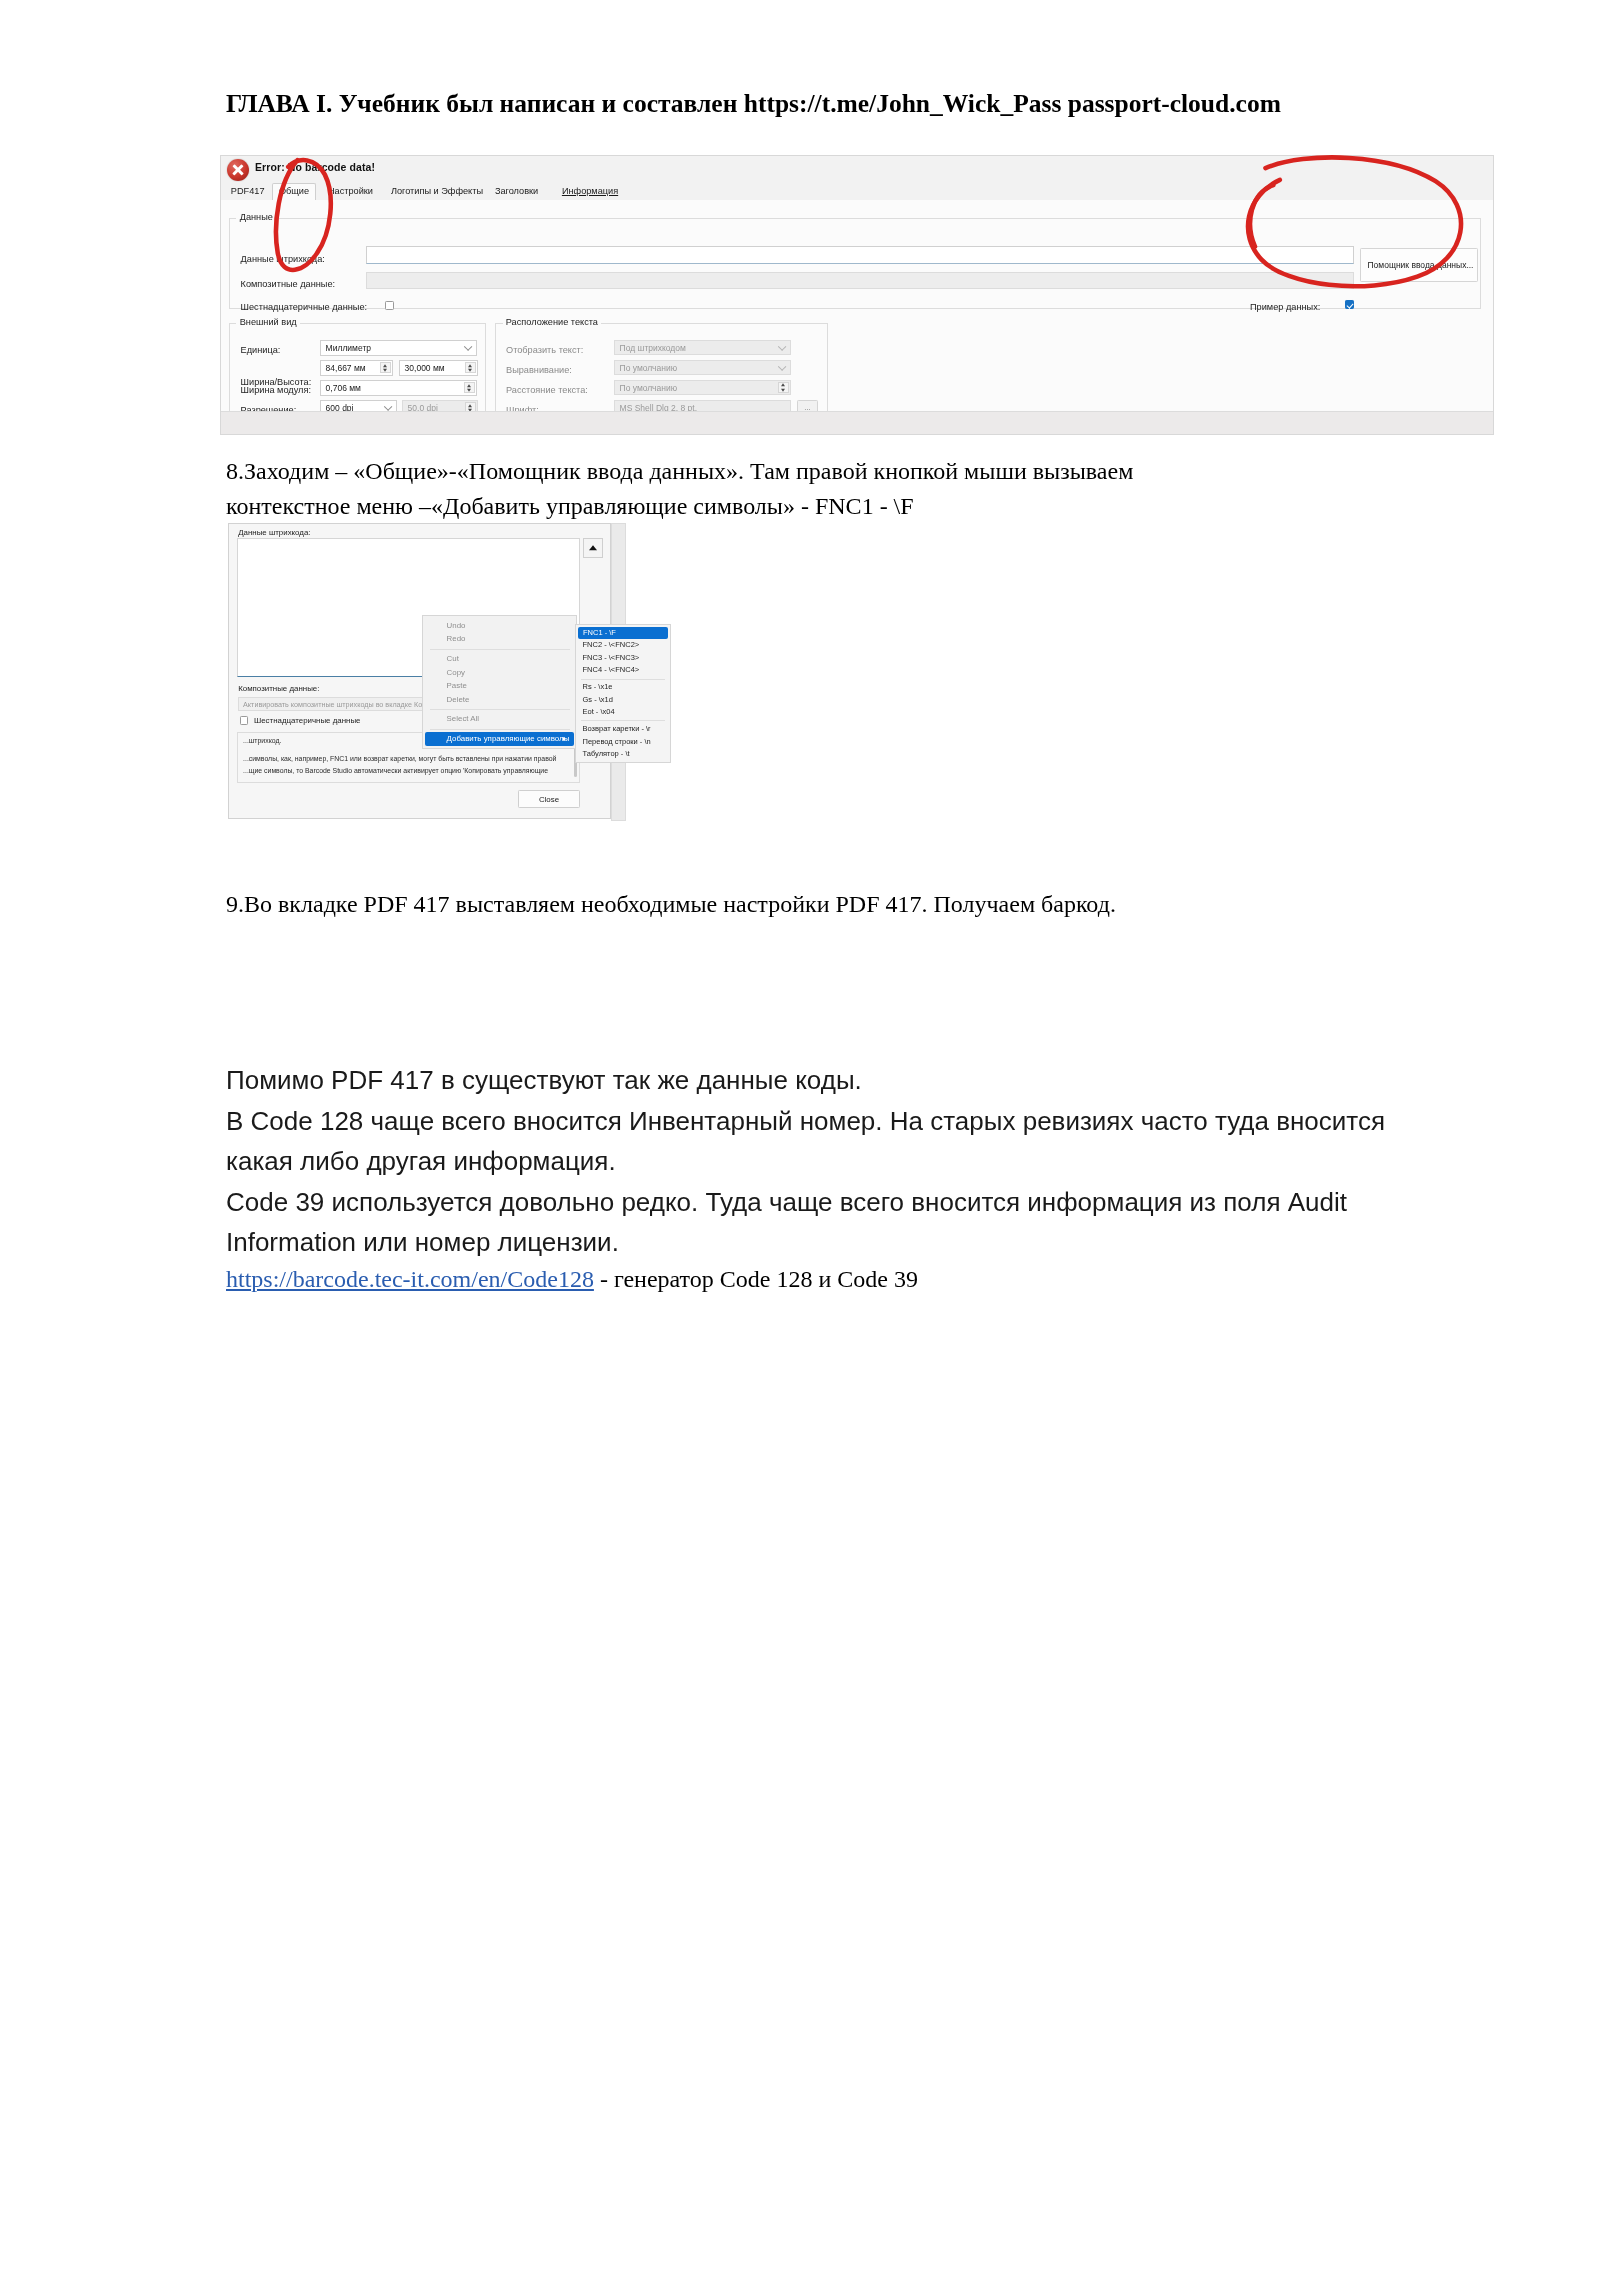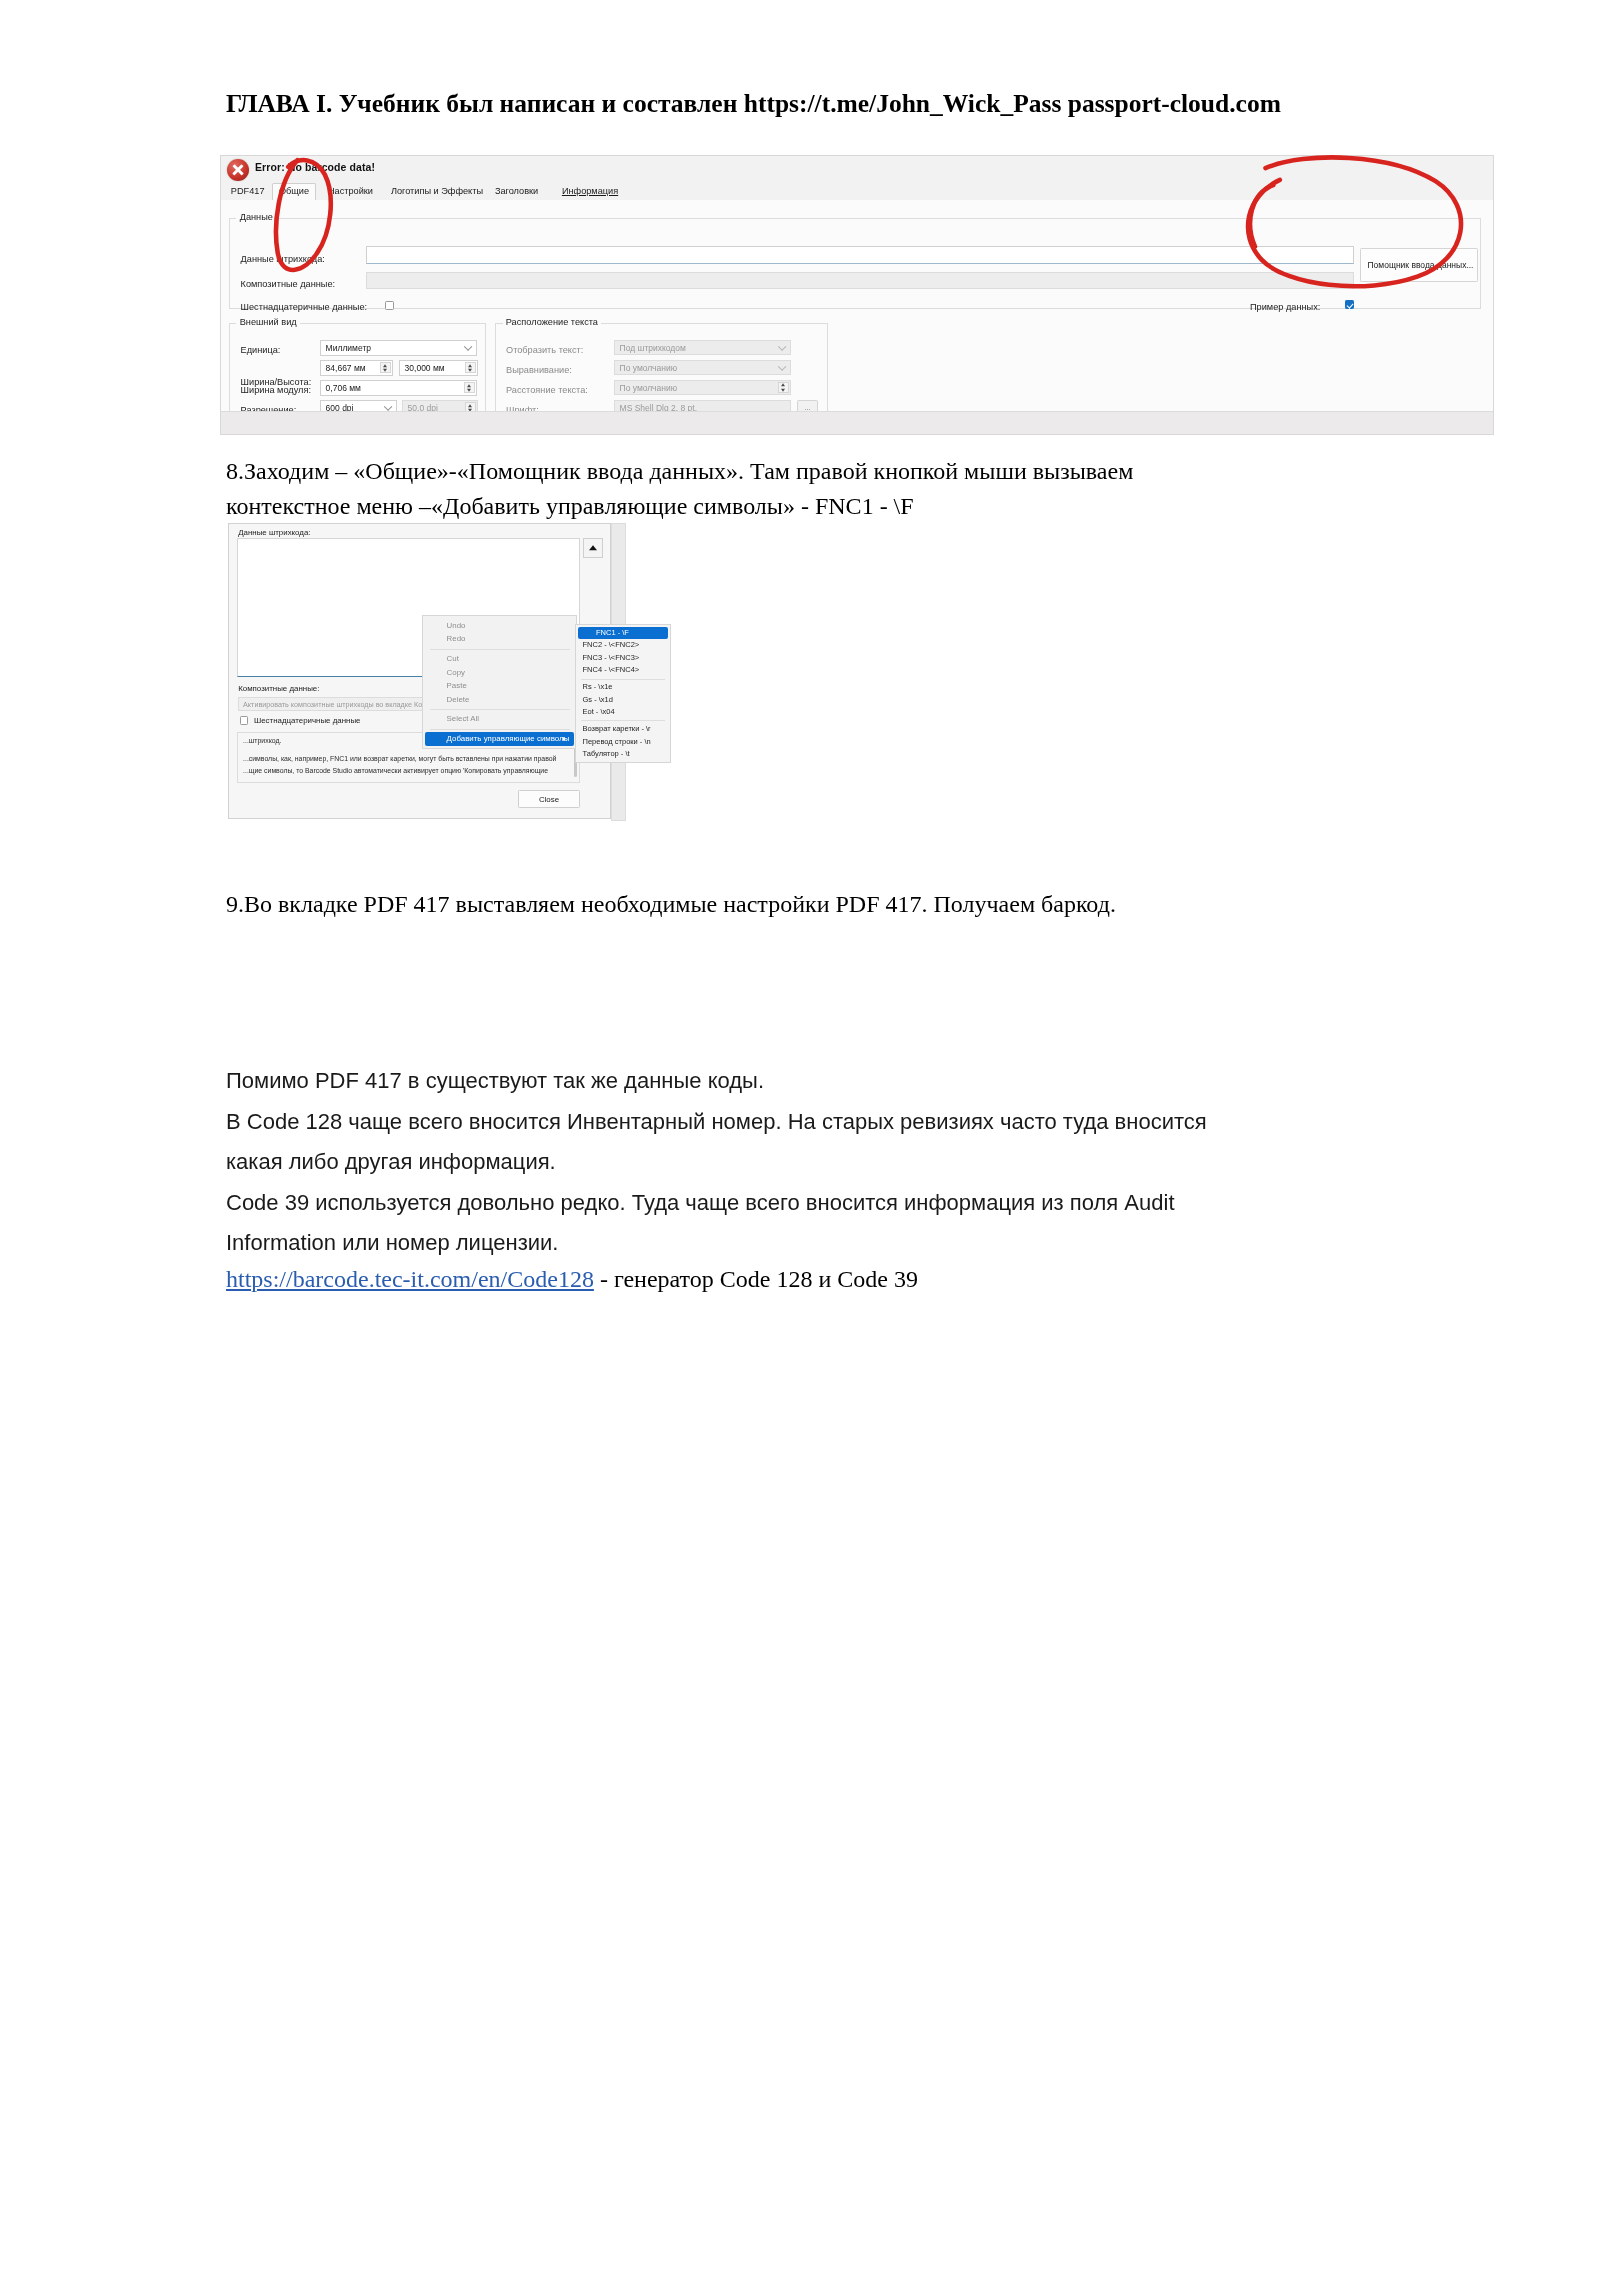--- a/index.html
+++ b/index.html
@@ -25,21 +25,21 @@
 
   .para {
     position:absolute; left:226px;
     font-family:"Liberation Serif", serif;
     font-size:24px; line-height:35px; color:#000;
   }
 
   .para-sans {
     position:absolute; left:226px;
     font-family:"Liberation Sans", sans-serif;
-    font-size:22px; line-height:41px; color:#1a1a1a;
+    font-size:26px; line-height:41px; color:#1a1a1a;
   }
 
   .section-heading {
     position:absolute; left:0; top:993px; width:1623px;
     text-align:center;
     font-family:"Liberation Serif", serif;
     font-weight:bold; font-size:29px; color:#000;
   }
 
   .link {
@@ -267,21 +267,21 @@
   .submenu {
     position:absolute; left:347px; top:101px; width:96px;
     background:#f4f4f4; border:0.7px solid #d6d6d6;
     box-sizing:border-box; padding:2px 0;
   }
   .submenu .si {
     height:12.4px; line-height:12.4px; padding-left:6.5px;
     font-size:7.5px; color:#1e1e1e; white-space:nowrap;
   }
   .submenu .si.hl {
-    background:#0a6fd1; color:#fff; border-radius:2px; margin:0 2px; padding-left:18px;
+    background:#0a6fd1; color:#fff; border-radius:2px; margin:0 2px; padding-left:5px;
   }
   .submenu .sep { height:0.7px; background:#dedede; margin:2px 5.2px; }
 
   .gray-strip {
     position:absolute; background:#eaeaea; border:0.7px solid #dcdcdc;
   }
 </style>
 </head>
 <body>
 

